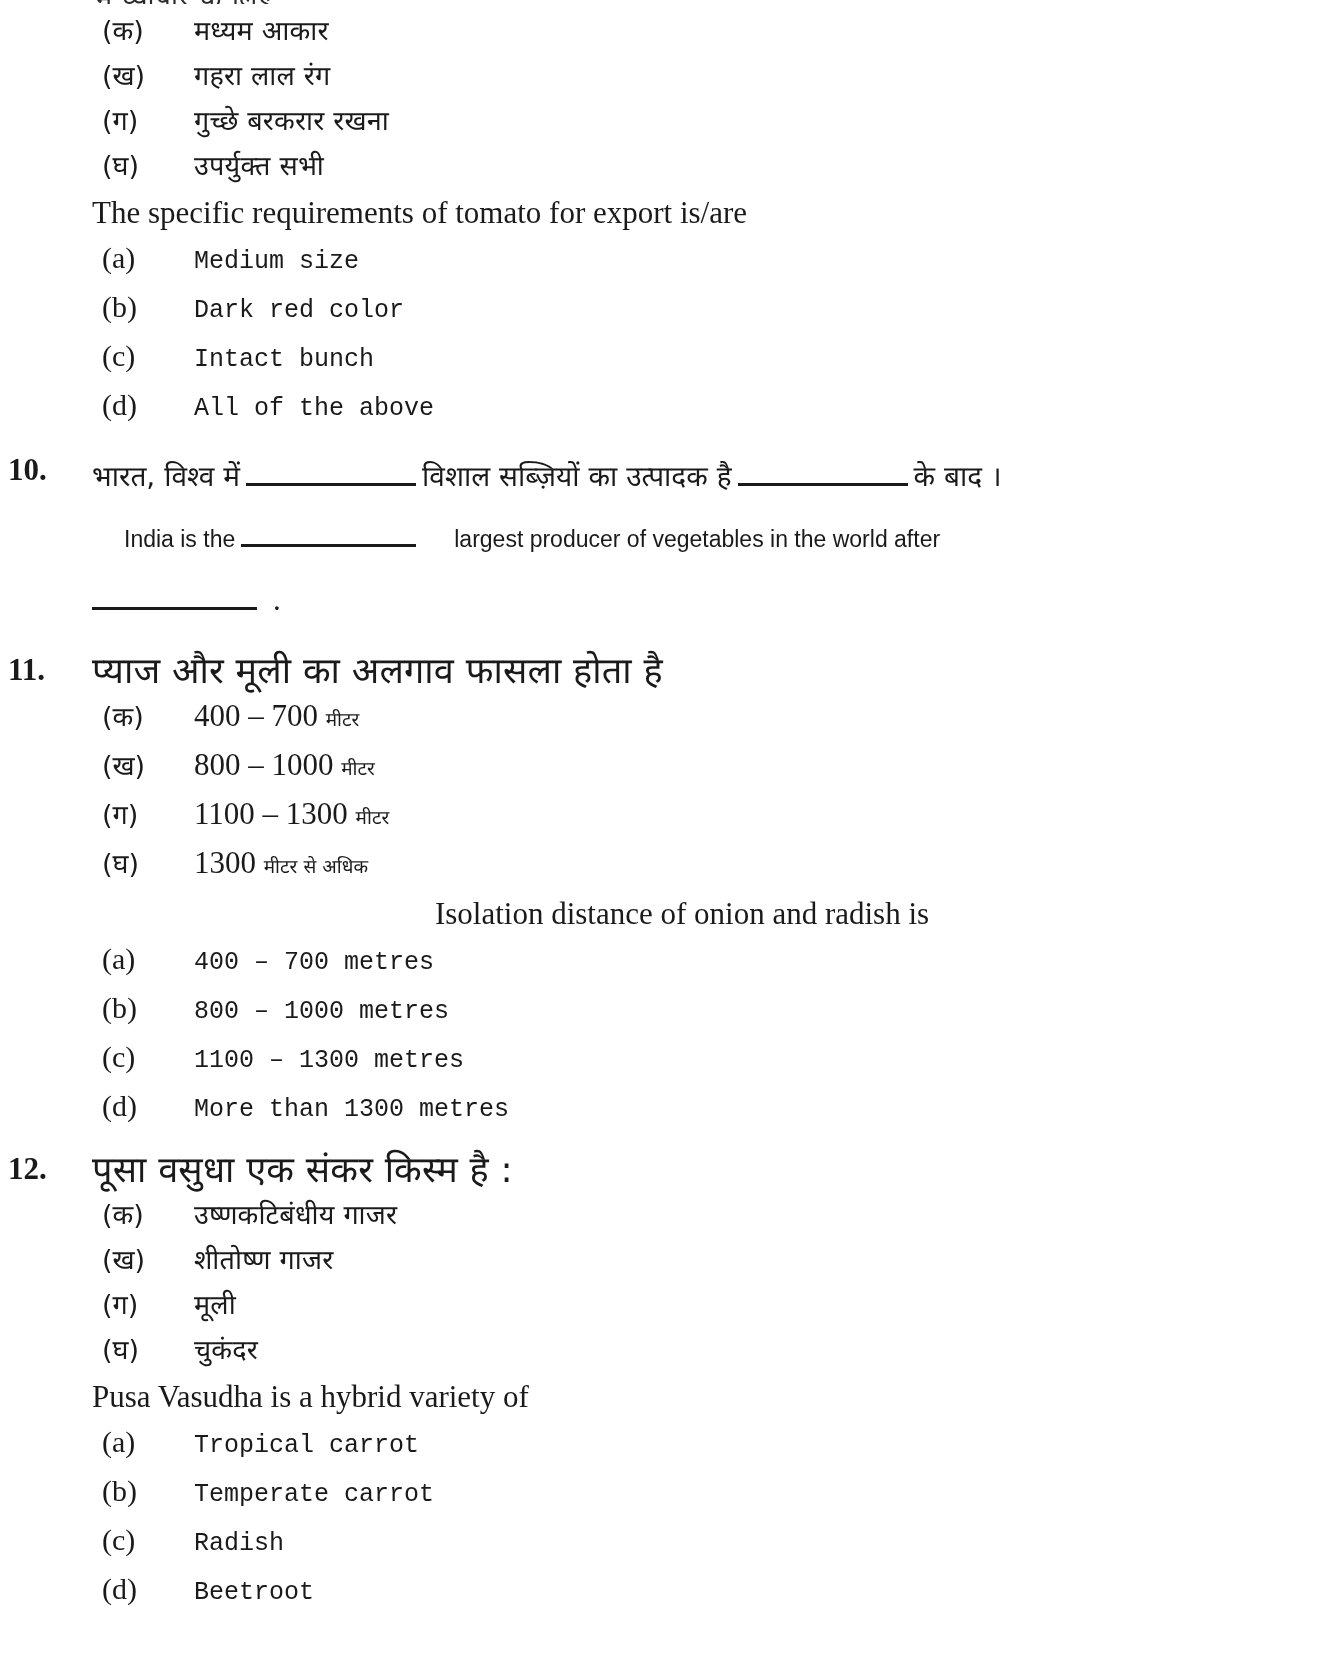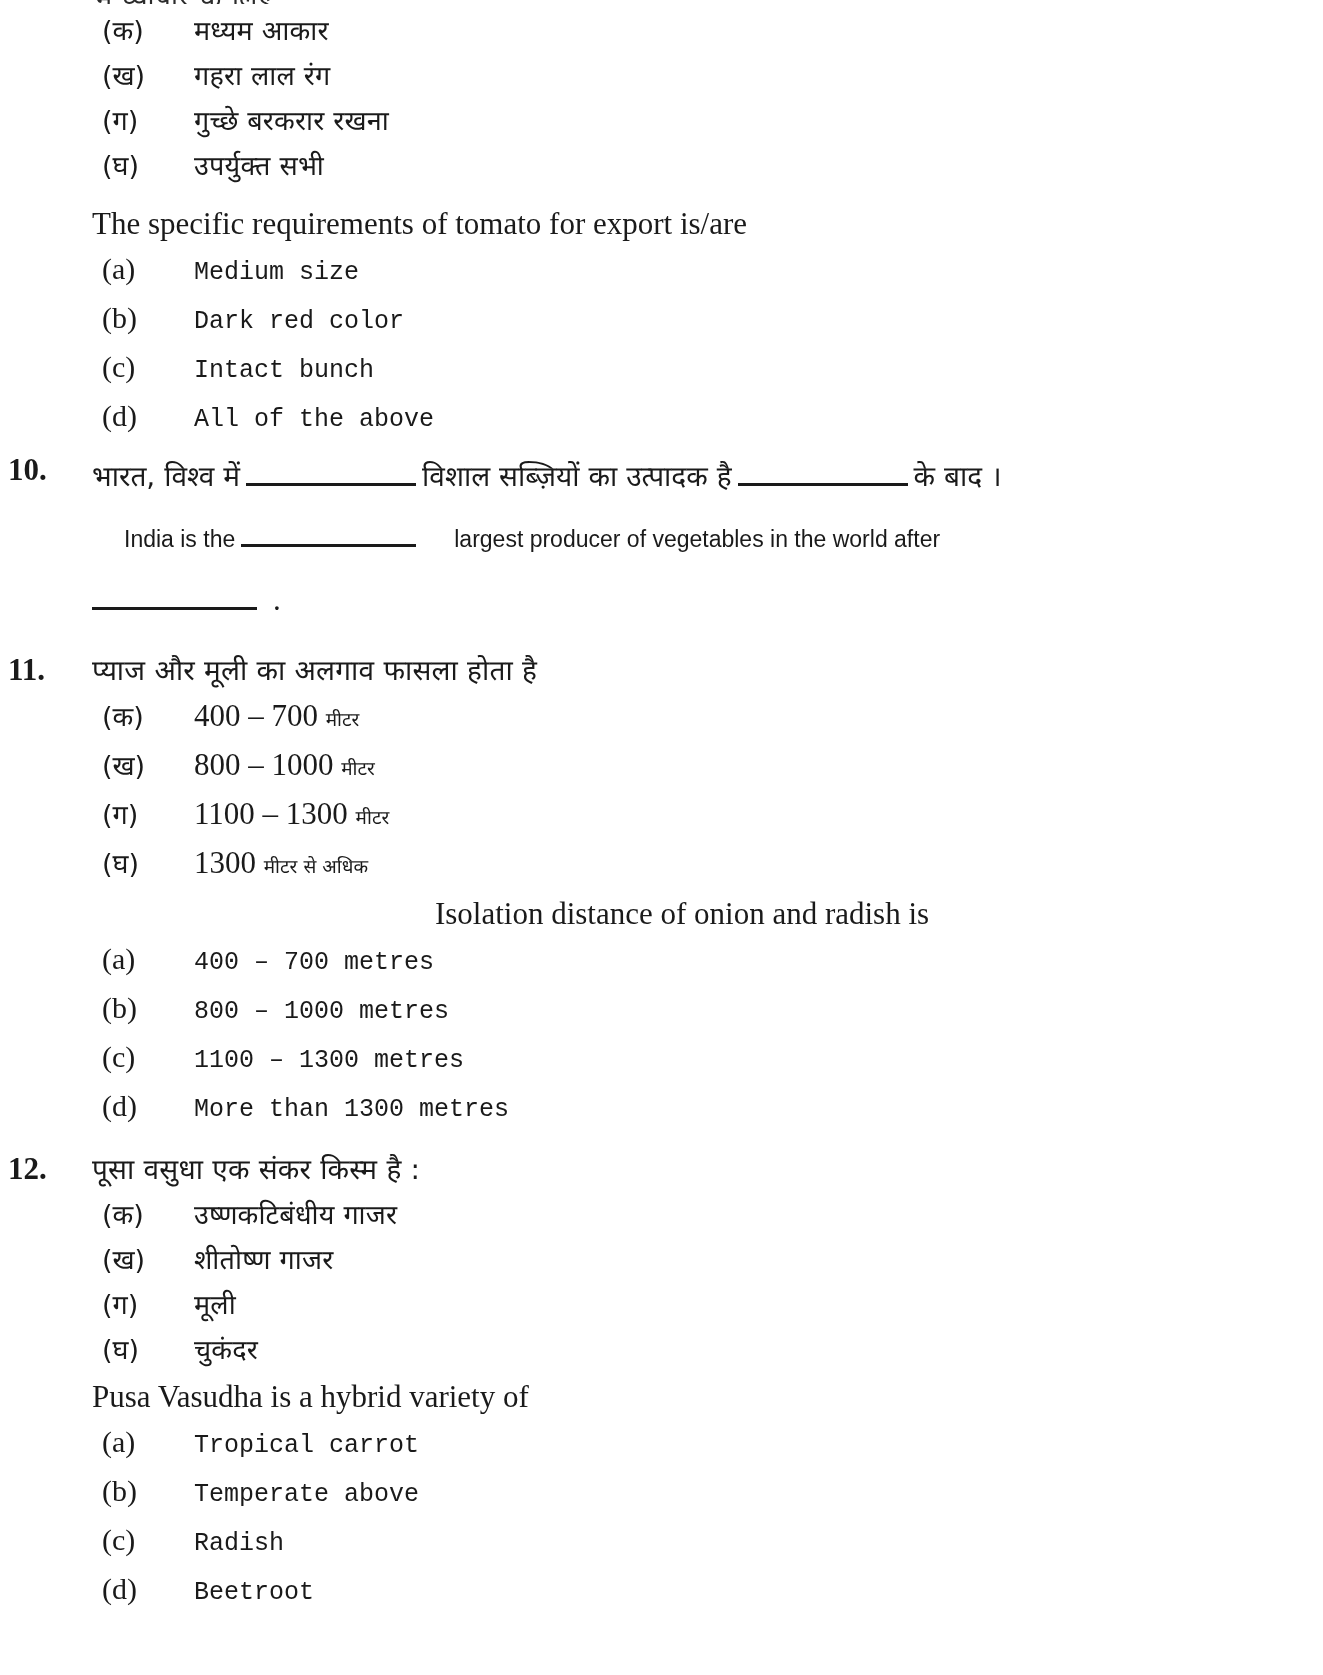--- a/index.html
+++ b/index.html
@@ -57,21 +57,21 @@
     line-height: 44px;
   }
   .qbody {
     margin-left: 92px;
     width: 1180px;
   }
 
   
   .stem-hi {
     font-family: "DejaVu Sans", sans-serif;
-    font-size: 28px;
+    font-size: 36px;
     line-height: 45px;
     white-space: nowrap;
     letter-spacing: 0.2px;
   }
   .stem-en {
     font-family: "Liberation Serif", "DejaVu Serif", serif;
     font-size: 31px;
     line-height: 45px;
     white-space: nowrap;
   }
@@ -166,21 +166,21 @@
       </div>
       <div class="opt">
         <span class="opt-label hi">(ग)</span>
         <span class="opt-text hi">गुच्छे बरकरार रखना</span>
       </div>
       <div class="opt">
         <span class="opt-label hi">(घ)</span>
         <span class="opt-text hi">उपर्युक्त सभी</span>
       </div>
 
-      <div class="stem-en" style="margin-top:13px;">The specific requirements of tomato for export is/are</div>
+      <div class="stem-en" style="margin-top:2px;">The specific requirements of tomato for export is/are</div>
 
       <div class="opt">
         <span class="opt-label en">(a)</span>
         <span class="opt-text en">Medium size</span>
       </div>
       <div class="opt">
         <span class="opt-label en">(b)</span>
         <span class="opt-text en">Dark red color</span>
       </div>
       <div class="opt">
@@ -280,21 +280,21 @@
       </div>
 
       <div class="stem-en" style="margin-top:2px;">Pusa Vasudha is a hybrid variety of</div>
 
       <div class="opt">
         <span class="opt-label en">(a)</span>
         <span class="opt-text en">Tropical carrot</span>
       </div>
       <div class="opt">
         <span class="opt-label en">(b)</span>
-        <span class="opt-text en">Temperate above</span>
+        <span class="opt-text en">Temperate carrot</span>
       </div>
       <div class="opt">
         <span class="opt-label en">(c)</span>
         <span class="opt-text en">Radish</span>
       </div>
       <div class="opt">
         <span class="opt-label en">(d)</span>
         <span class="opt-text en">Beetroot</span>
       </div>
     </div>

